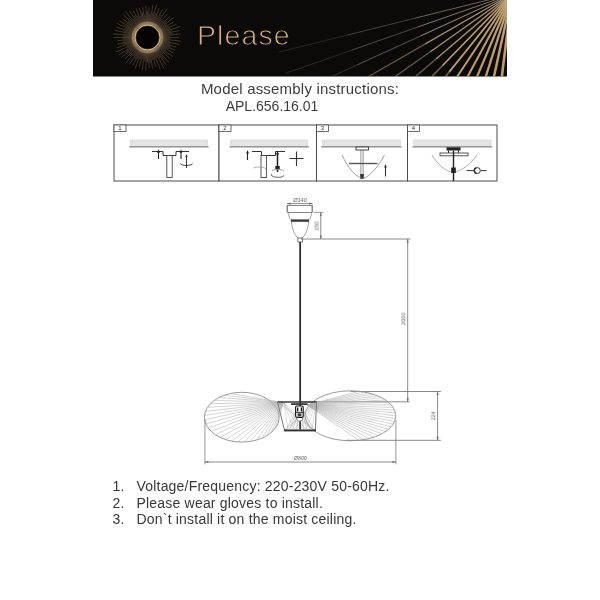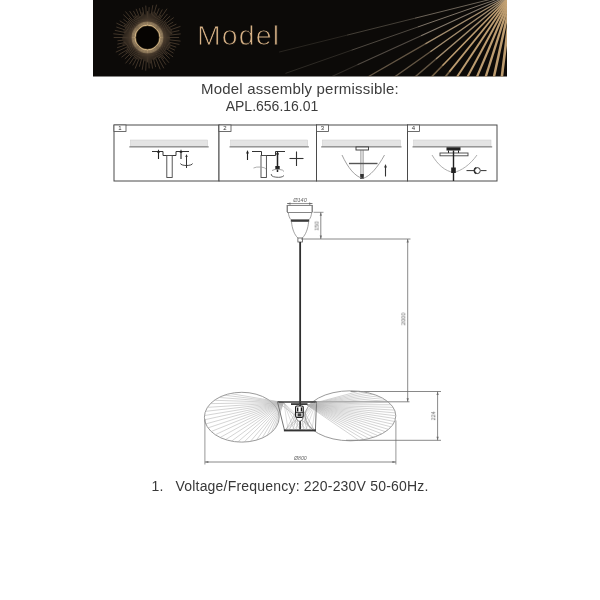--- a/index.html
+++ b/index.html
@@ -2,21 +2,21 @@
 <html><head>
 <meta charset="utf-8">
 <style>
 * { margin:0; padding:0; box-sizing:border-box; }
 html,body { width:600px; height:600px; background:#fff; font-family:"Liberation Sans", sans-serif; }
 #page { position:relative; width:600px; height:600px; overflow:hidden; }
 #art { position:absolute; left:0; top:0; }
 .t1 { position:absolute; left:0; top:79.5px; width:600px; text-align:center; font-size:15px; color:#3d3d3d; letter-spacing:0.2px; }
 .t2 { position:absolute; left:0; top:98px; width:544px; text-align:center; font-size:14px; color:#3d3d3d; letter-spacing:0px; }
 .logo { position:absolute; left:197px; top:18.8px; font-size:28.5px; color:#d6b186; letter-spacing:1.1px; font-weight:400; -webkit-text-stroke:0.9px #0c0a08; }
-.list { position:absolute; left:112.4px; top:478.2px; font-size:14px; color:#383838; line-height:16.5px; letter-spacing:0.2px;margin-left:39px; }
+.list { position:absolute; left:112.4px; top:478.2px; font-size:14px; color:#383838; line-height:16.5px; letter-spacing:0.2px; }
 .list .n { display:inline-block; width:24.1px; }
 </style>
 </head>
 <body>
 <div id="page">
 <svg id="art" width="600" height="600" viewBox="0 0 600 600">
 <defs>
         <clipPath id="barclip">
           <rect x="93" y="0" width="414" height="76.5"></rect>
         </clipPath>
@@ -483,19 +483,21 @@
 <line x1="301.40" y1="407.40" x2="301.40" y2="411.40" stroke="#111" stroke-width="1.3"></line>
 <line x1="295.60" y1="412.40" x2="303.20" y2="412.40" stroke="#222" stroke-width="0.9"></line>
 <rect x="297.6" y="413.3" width="3.8" height="3.1" fill="#3d3d3d"></rect>
 <line x1="204.90" y1="419.50" x2="204.90" y2="464.50" stroke="#6b6b6b" stroke-width="0.7"></line>
 <line x1="395.90" y1="420.50" x2="395.90" y2="464.50" stroke="#6b6b6b" stroke-width="0.7"></line>
 <line x1="204.90" y1="462.00" x2="395.90" y2="462.00" stroke="#6b6b6b" stroke-width="0.8"></line>
 <polygon points="204.90,462.00 208.40,460.90 208.40,463.10" fill="#6b6b6b"></polygon>
 <polygon points="395.90,462.00 392.40,460.90 392.40,463.10" fill="#6b6b6b"></polygon>
 <text x="300.4" y="460" font-size="5.2" fill="#666" text-anchor="middle" font-style="italic" filter="url(#tblur)">Ø800</text>
 </svg>
-<div class="logo">Model</div>
-<div class="t1">Model assembly permissible:</div>
+<div class="logo">Please</div>
+<div class="t1">Model assembly instructions:</div>
 <div class="t2">APL.656.16.01</div>
 <div class="list">
 <div><span class="n">1.</span>Voltage/Frequency: 220-230V 50-60Hz.</div>
+<div><span class="n">2.</span>Please wear gloves to install.</div>
+<div><span class="n">3.</span>Don`t install it on the moist ceiling.</div>
 </div>
 </div>
 
 </body></html>

